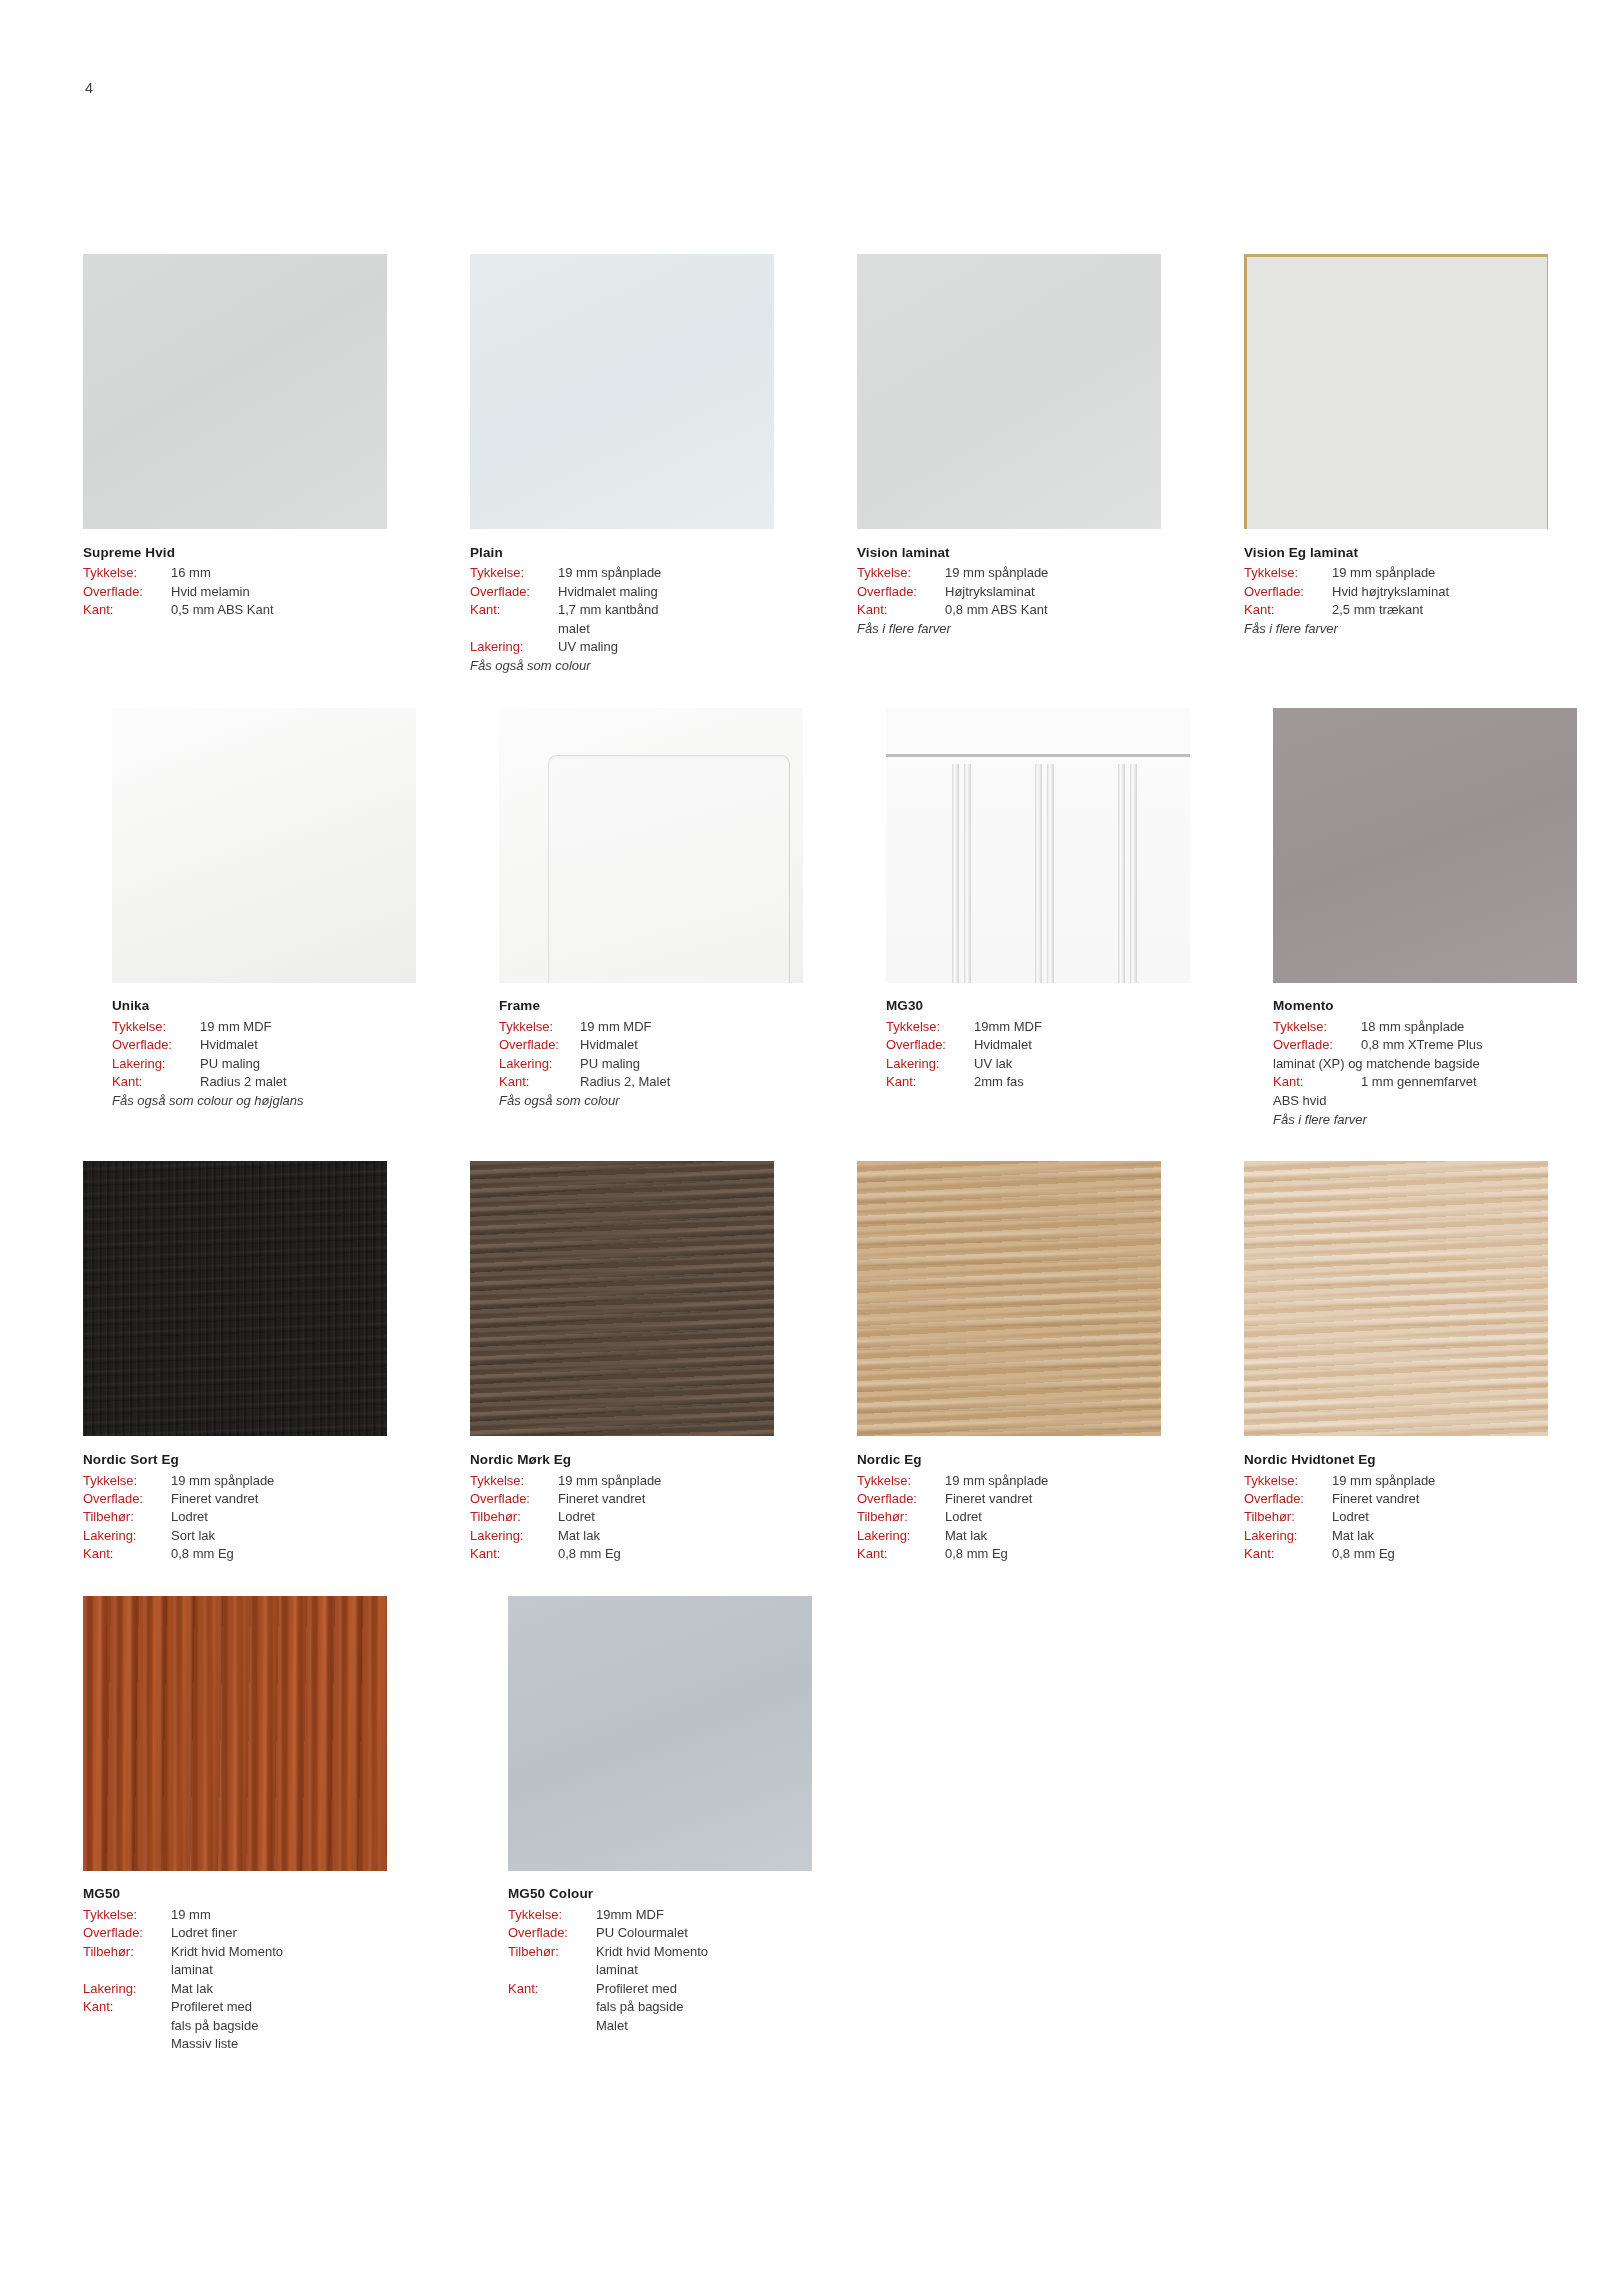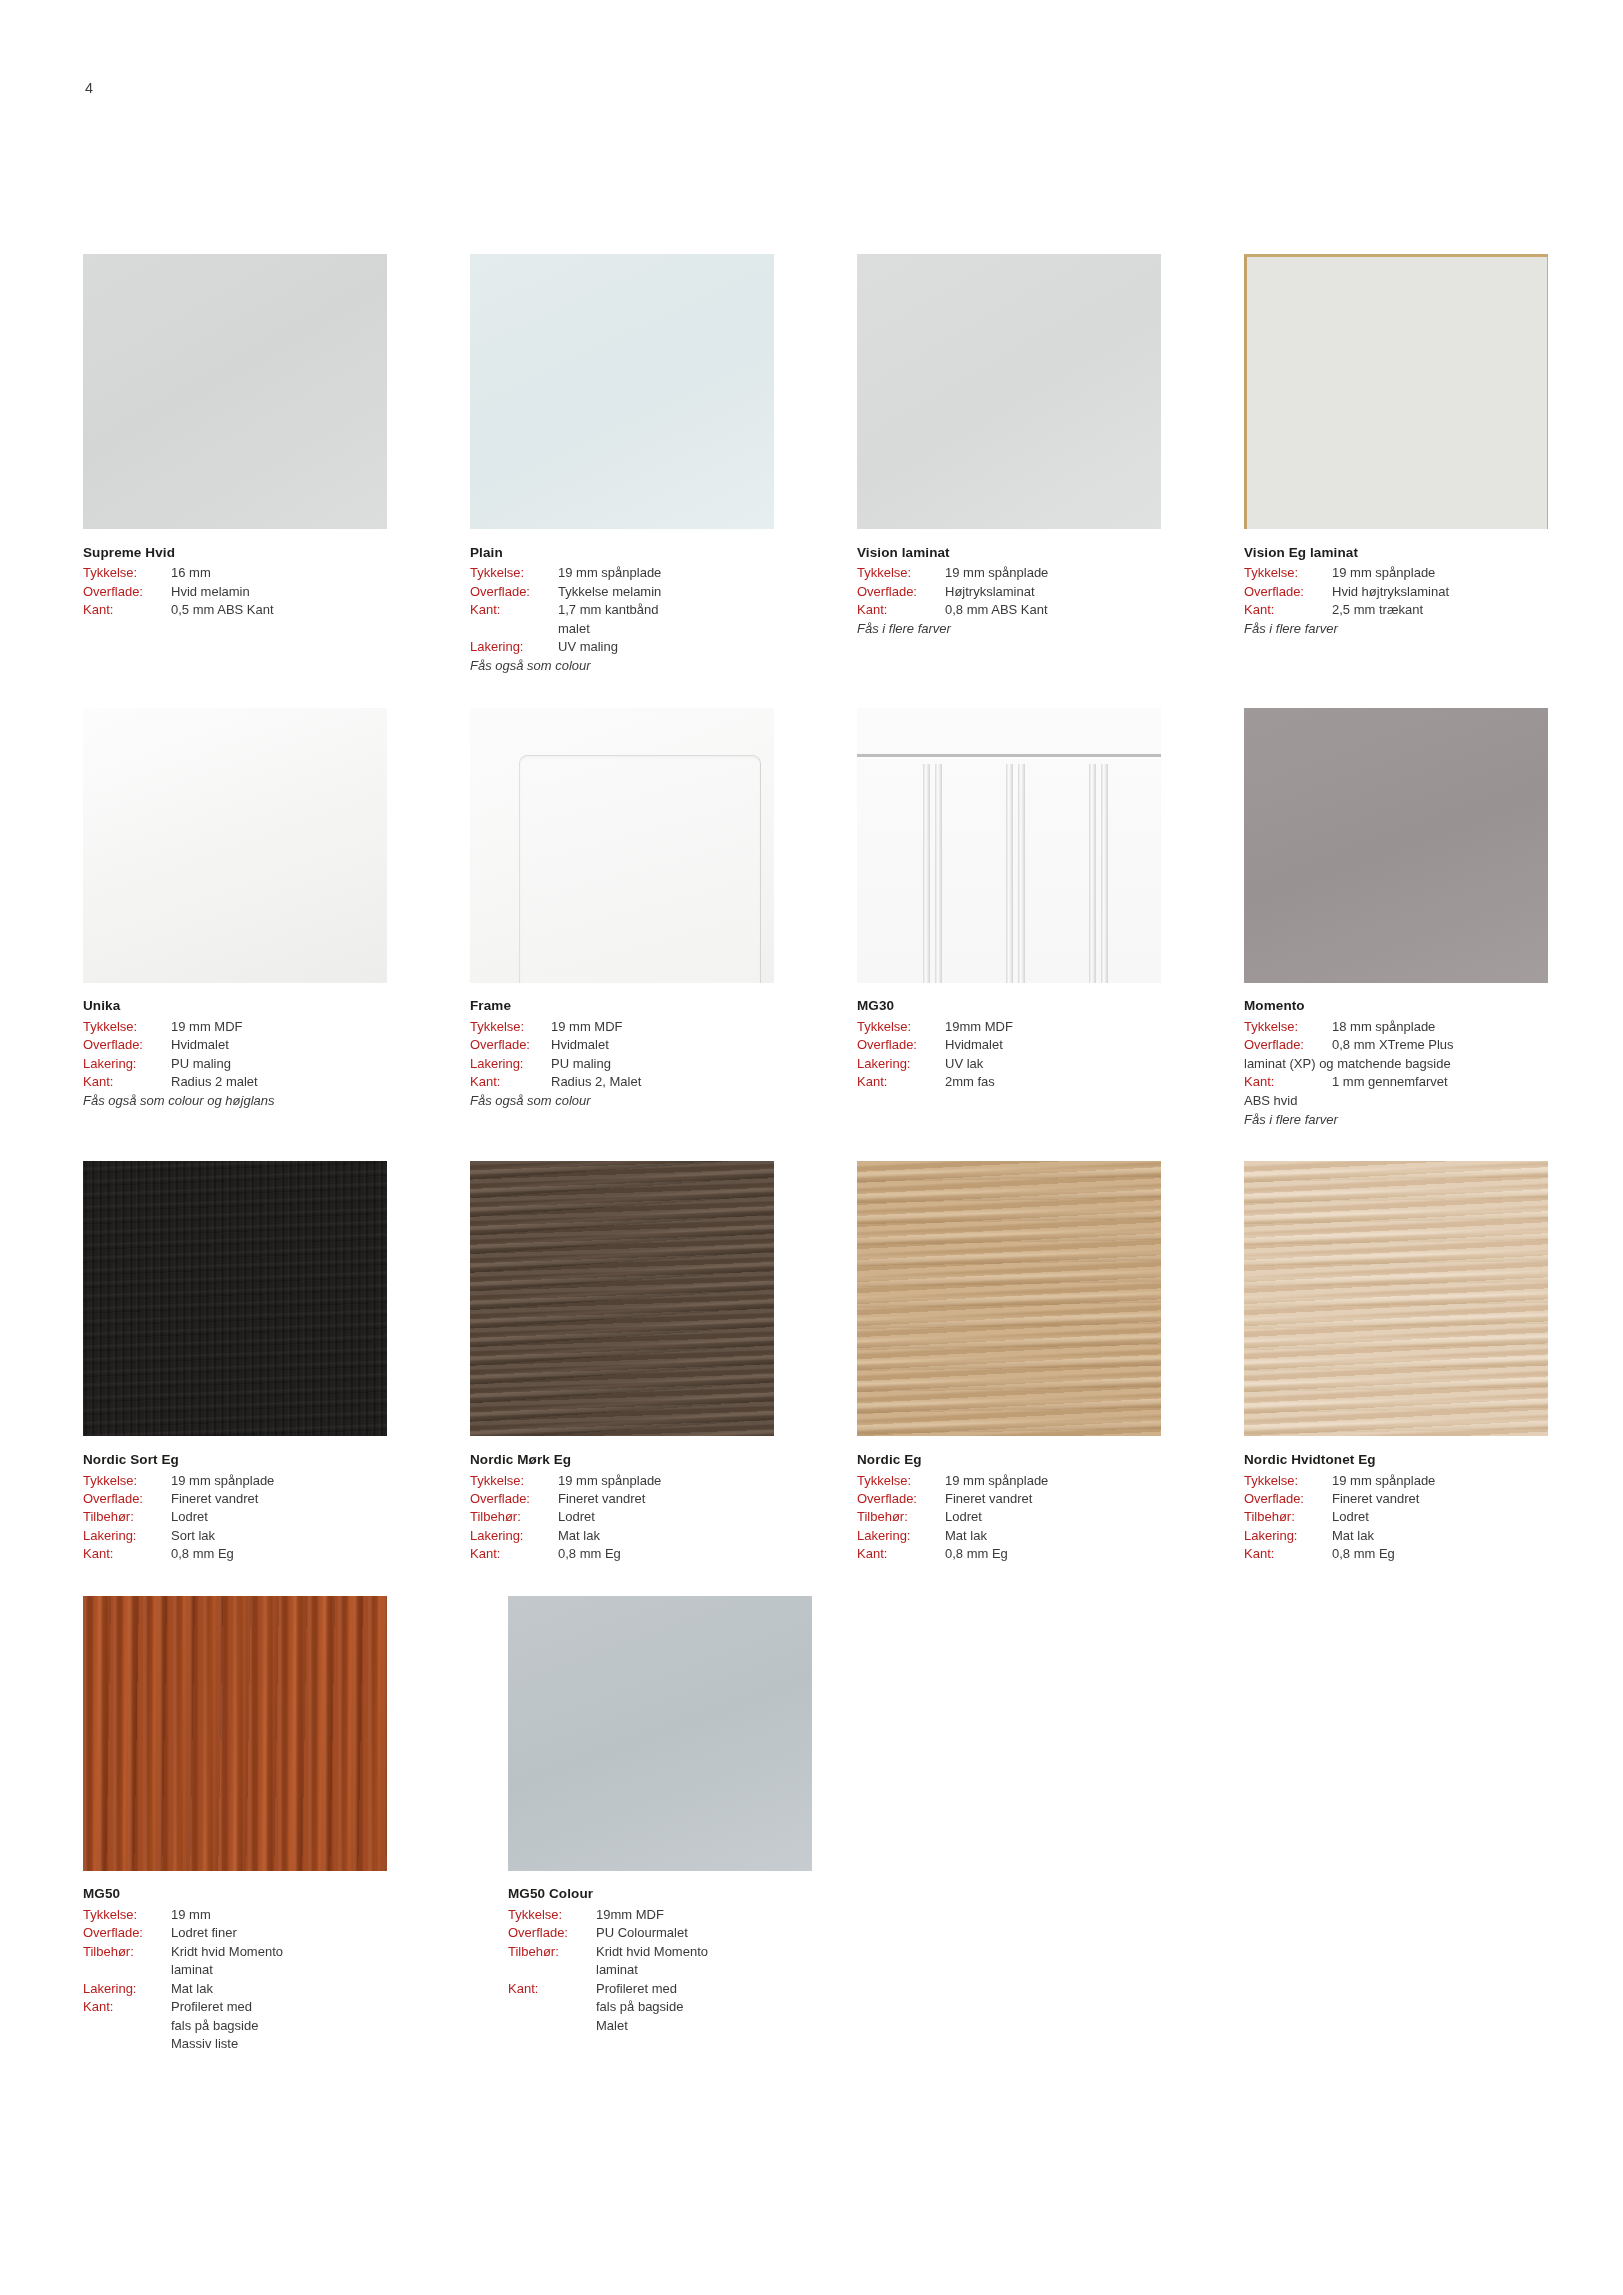--- a/index.html
+++ b/index.html
@@ -231,21 +231,21 @@
         <div class="cell">
           <div class="swatch s-plain"></div>
           <div class="caption">
             <div class="prod-name">Plain</div>
             <div class="spec">
               <div class="spec-label">Tykkelse:</div>
               <div class="spec-value">19 mm spånplade</div>
             </div>
             <div class="spec">
               <div class="spec-label">Overflade:</div>
-              <div class="spec-value">Tykkelse melamin</div>
+              <div class="spec-value">Hvidmalet maling</div>
             </div>
             <div class="spec">
               <div class="spec-label">Kant:</div>
               <div class="spec-value">1,7 mm kantbånd
 malet</div>
             </div>
             <div class="spec">
               <div class="spec-label">Lakering:</div>
               <div class="spec-value">UV maling</div>
             </div>
@@ -284,21 +284,21 @@
               <div class="spec-value">Hvid højtrykslaminat</div>
             </div>
             <div class="spec">
               <div class="spec-label">Kant:</div>
               <div class="spec-value">2,5 mm trækant</div>
             </div>
             <div class="note">Fås i flere farver</div>
           </div>
         </div>
       </div>
-      <div class="row" style="margin-top: 32px;">
+      <div class="row" style="margin-top: 32px; margin-left: 29px;">
         <div class="cell">
           <div class="swatch s-unika"></div>
           <div class="caption">
             <div class="prod-name">Unika</div>
             <div class="spec">
               <div class="spec-label">Tykkelse:</div>
               <div class="spec-value">19 mm MDF</div>
             </div>
             <div class="spec">
               <div class="spec-label">Overflade:</div>

